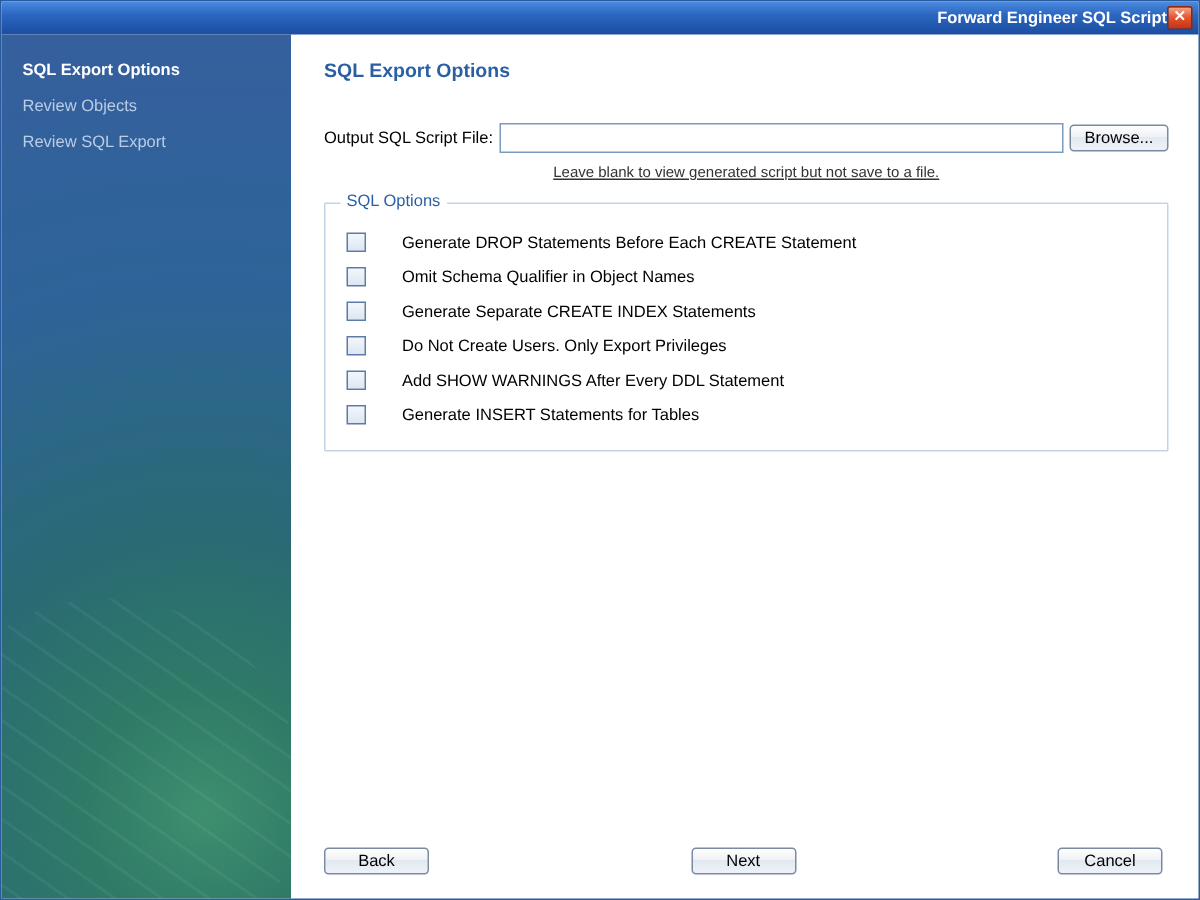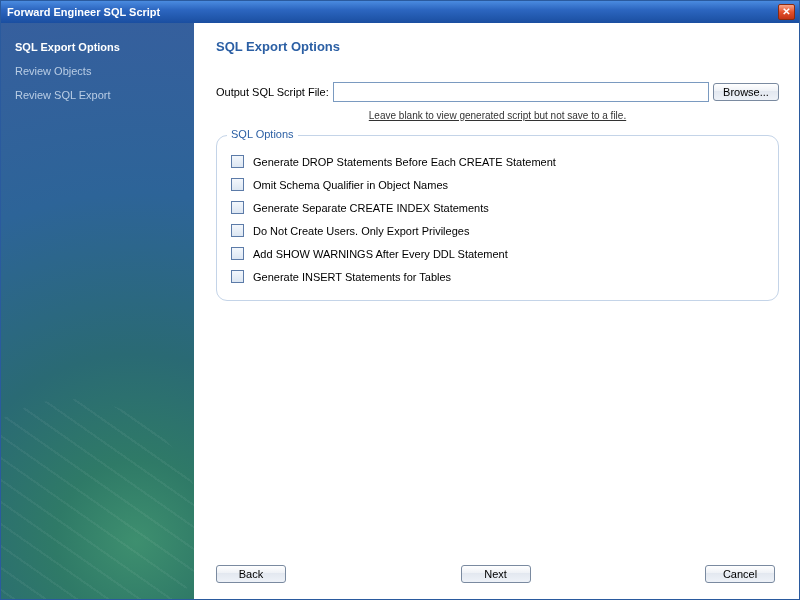--- a/index.html
+++ b/index.html
@@ -20,21 +20,21 @@
     flex-direction: column;
   }
   .titlebar {
     height: 22px;
     background: linear-gradient(to bottom, #4a8be0 0%, #2c66c0 40%, #1a4ea0 100%);
     color: #fff;
     font-weight: bold;
     display: flex;
     align-items: center;
     padding: 0 4px 0 6px;
-    justify-content: space-between;
+    justify-content: flex-end;
   }
   .titlebar-text { font-size: 11px; }
   .close-btn {
     width: 17px; height: 16px;
     background: linear-gradient(to bottom, #f7a58a, #e4512b 50%, #c23415);
     border: 1px solid #8a2a10;
     border-radius: 2px;
     color: #fff;
     font-size: 10px;
     line-height: 13px;
@@ -114,38 +114,38 @@
   }
   .hint {
     text-align: center;
     font-size: 10px;
     color: #333;
     margin: 8px 0 14px 0;
     text-decoration: underline;
   }
   .groupbox {
     border: 1px solid #c4d4e8;
-    border-radius: 11px;
+    border-radius: 1px;
     padding: 14px 12px 12px 12px;
     position: relative;
     margin-bottom: 10px;
   }
   .groupbox-title {
     position: absolute;
     top: -8px;
     left: 10px;
     background: #fff;
     padding: 0 4px;
     color: #2b5fa4;
     font-size: 11px;
   }
   .chk-row {
     display: flex;
     align-items: center;
-    gap: 9px;
+    gap: 24px;
     padding: 5px 2px;
   }
   .chk {
     width: 13px; height: 13px;
     border: 1px solid #5c7ba8;
     background: linear-gradient(to bottom, #f3f7fc, #dce6f2);
     cursor: pointer;
   }
   .spacer { flex: 1; }
   .footer {

